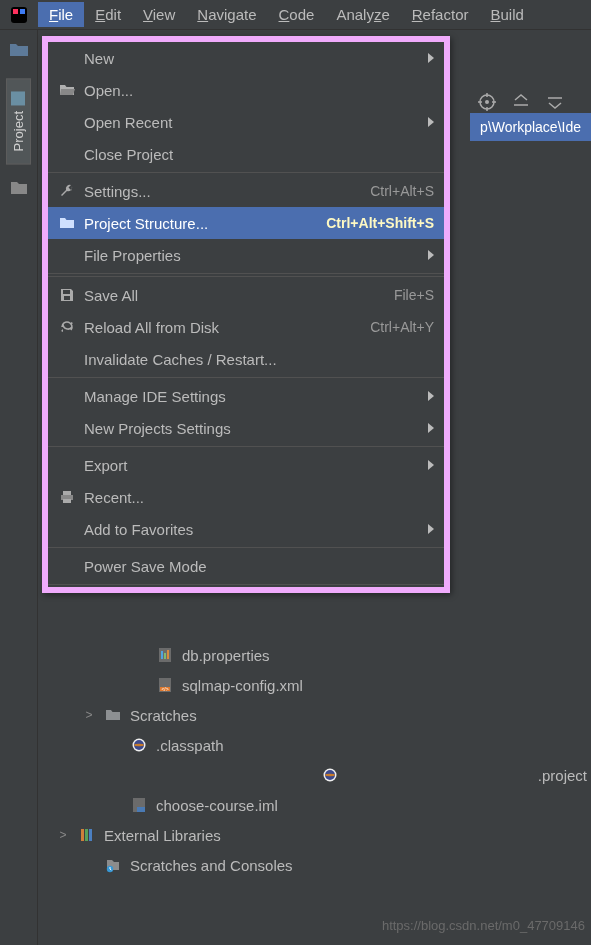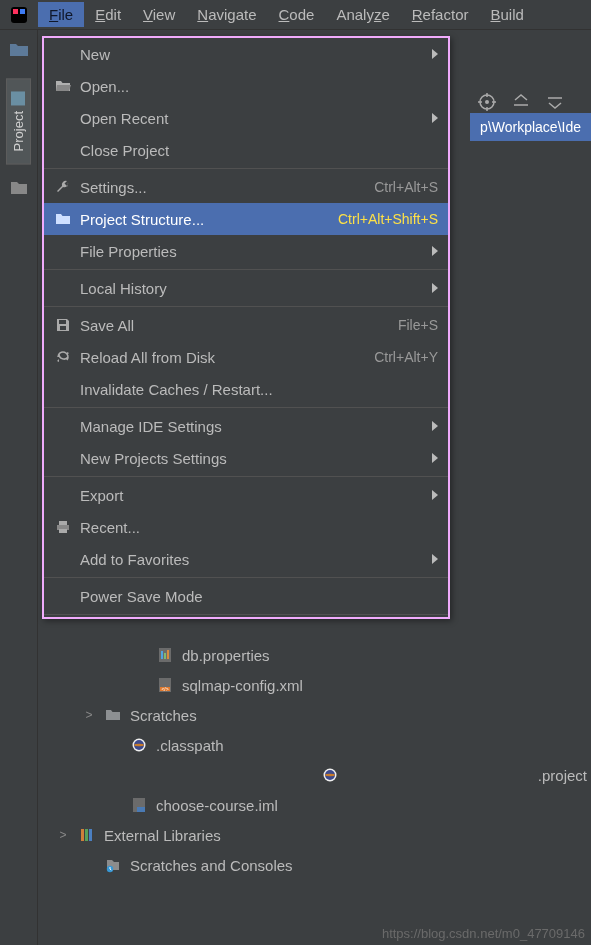--- a/index.html
+++ b/index.html
@@ -30,21 +30,21 @@
       justify-content: center;
     }
     .app-icon svg { width: 20px; height: 20px; }
     .menu-item {
       padding: 4px 11px;
       cursor: pointer;
       font-size: 15px;
     }
     .menu-item.active {
       background: #4b6eaf;
-      color: #0f172a;
+      color: #ffffff;
     }
     
     
     .left-gutter {
       position: absolute;
       left: 0;
       top: 30px;
       width: 38px;
       height: calc(100% - 30px);
       background: #3c3f41;
@@ -101,21 +101,21 @@
       font-size: 14px;
     }
     
     
     .dropdown {
       position: absolute;
       left: 42px;
       top: 36px;
       width: 408px;
       background: #3c3f41;
-      border: 2px solid #f0abfc;
+      border: 6px solid #f0abfc;
       box-shadow: 2px 2px 6px rgba(0,0,0,0.4);
     }
     .dd-row {
       display: flex;
       align-items: center;
       height: 32px;
       padding: 0 10px 0 8px;
     }
     .dd-row.selected {
       background: #4b6eaf;
@@ -124,21 +124,21 @@
     .dd-icon {
       width: 22px;
       display: flex;
       align-items: center;
       justify-content: center;
       margin-right: 6px;
       flex-shrink: 0;
     }
     .dd-label { flex: 1; }
     .dd-shortcut { color: #999; font-size: 14px; }
-    .dd-row.selected .dd-shortcut { color: #fde047; }
+    .dd-row.selected .dd-shortcut { color: #fef9c3; font-weight: bold; }
     .dd-arrow {
       width: 0; height: 0;
       border-top: 5px solid transparent;
       border-bottom: 5px solid transparent;
       border-left: 6px solid #bbbbbb;
       margin-left: 8px;
     }
     .dd-sep { height: 1px; background: #515151; margin: 2px 0; }
     .ul { text-decoration: underline; }
     
@@ -163,21 +163,21 @@
       font-size: 12px;
       text-align: center;
     }
     .tr .fic {
       width: 18px; height: 18px;
       display: flex; align-items: center; justify-content: center;
     }
     
     .watermark {
       position: absolute;
-      bottom: 4px;
+      bottom: 12px;
       right: 6px;
       color: #6a6a6a;
       font-size: 13px;
     }
   </style>
 </head>
 <body>
 
 <div class="menu-bar">
   <div class="app-icon">
@@ -275,25 +275,20 @@
       </span>
       <span class="dd-label">Project Structure...</span>
       <span class="dd-shortcut">Ctrl+Alt+Shift+S</span>
     </div>
     <div class="dd-row">
       <span class="dd-icon"></span>
       <span class="dd-label">File Properties</span>
       <span class="dd-arrow"></span>
     </div>
     <div class="dd-sep"></div>
-    <div class="dd-row">
-      <span class="dd-icon"></span>
-      <span class="dd-label">Local History</span>
-      <span class="dd-arrow"></span>
-    </div>
     <div class="dd-sep"></div>
     <div class="dd-row">
       <span class="dd-icon">
         <svg width="16" height="16" viewBox="0 0 16 16">
           <path fill="#aaa" d="M2 2h10l2 2v10H2z"></path>
           <rect x="4" y="3" width="7" height="4" fill="#3c3f41"></rect>
           <rect x="5" y="9" width="6" height="4" fill="#3c3f41"></rect>
         </svg>
       </span>
       <span class="dd-label">Save All</span>

